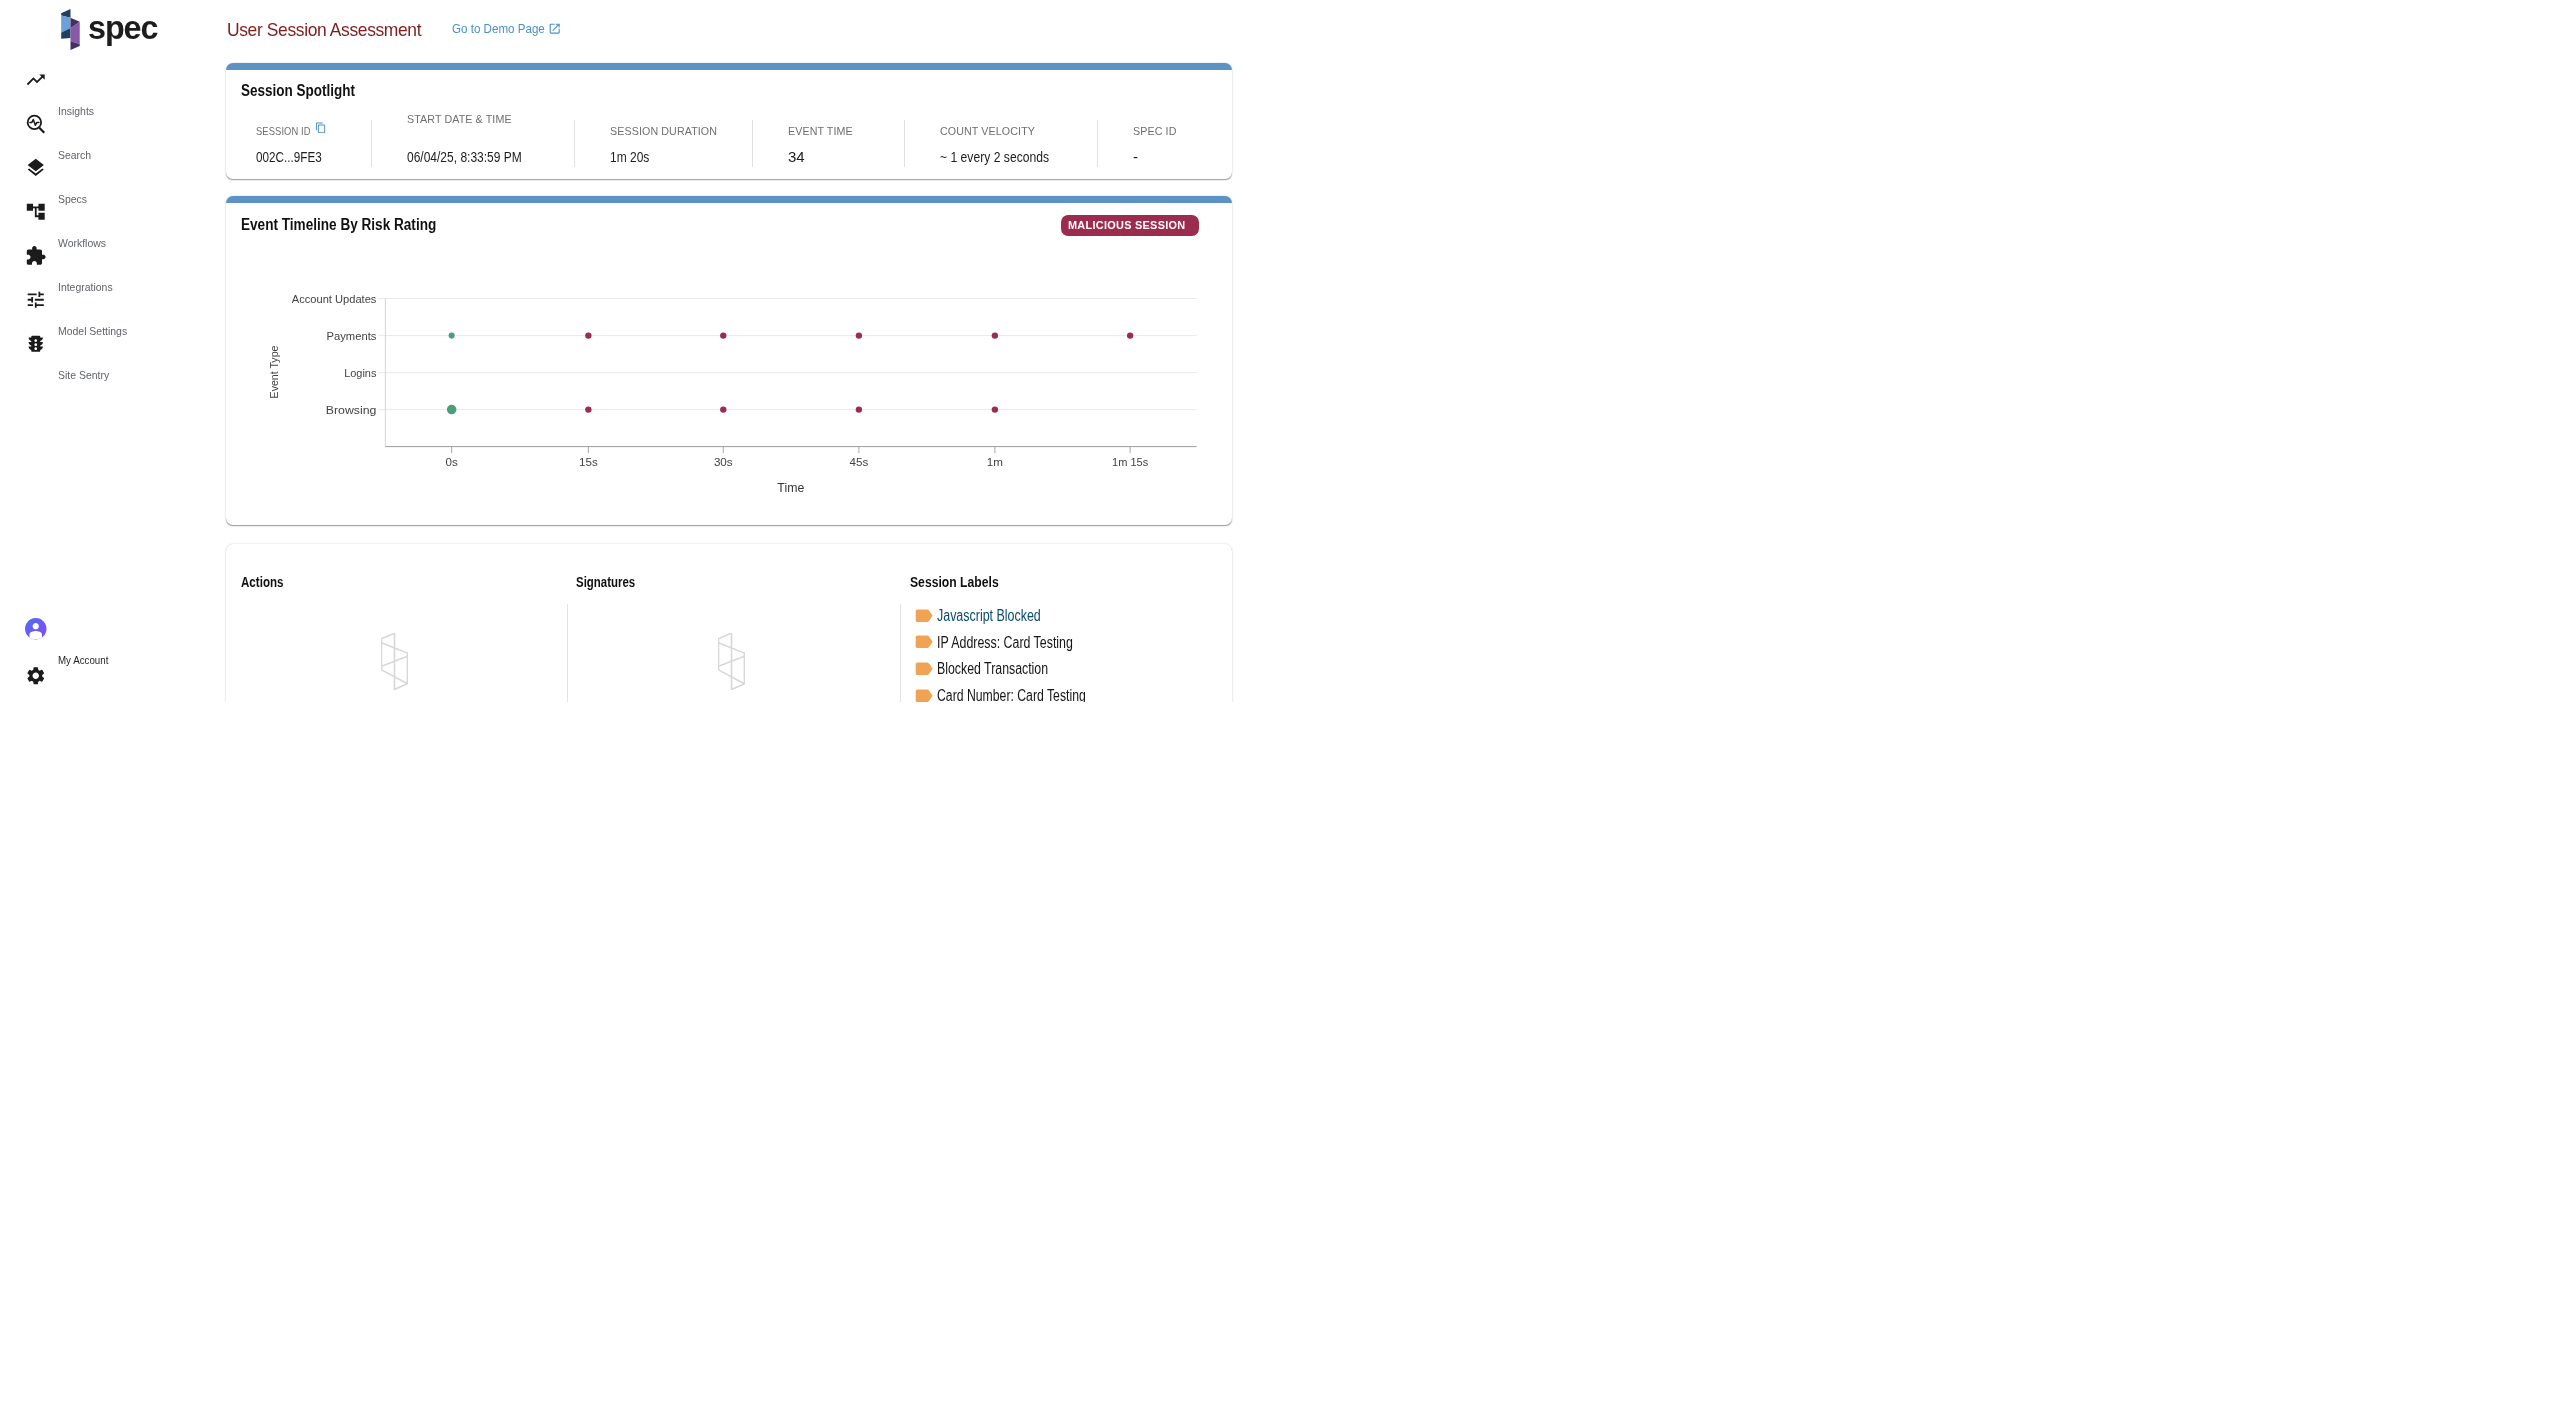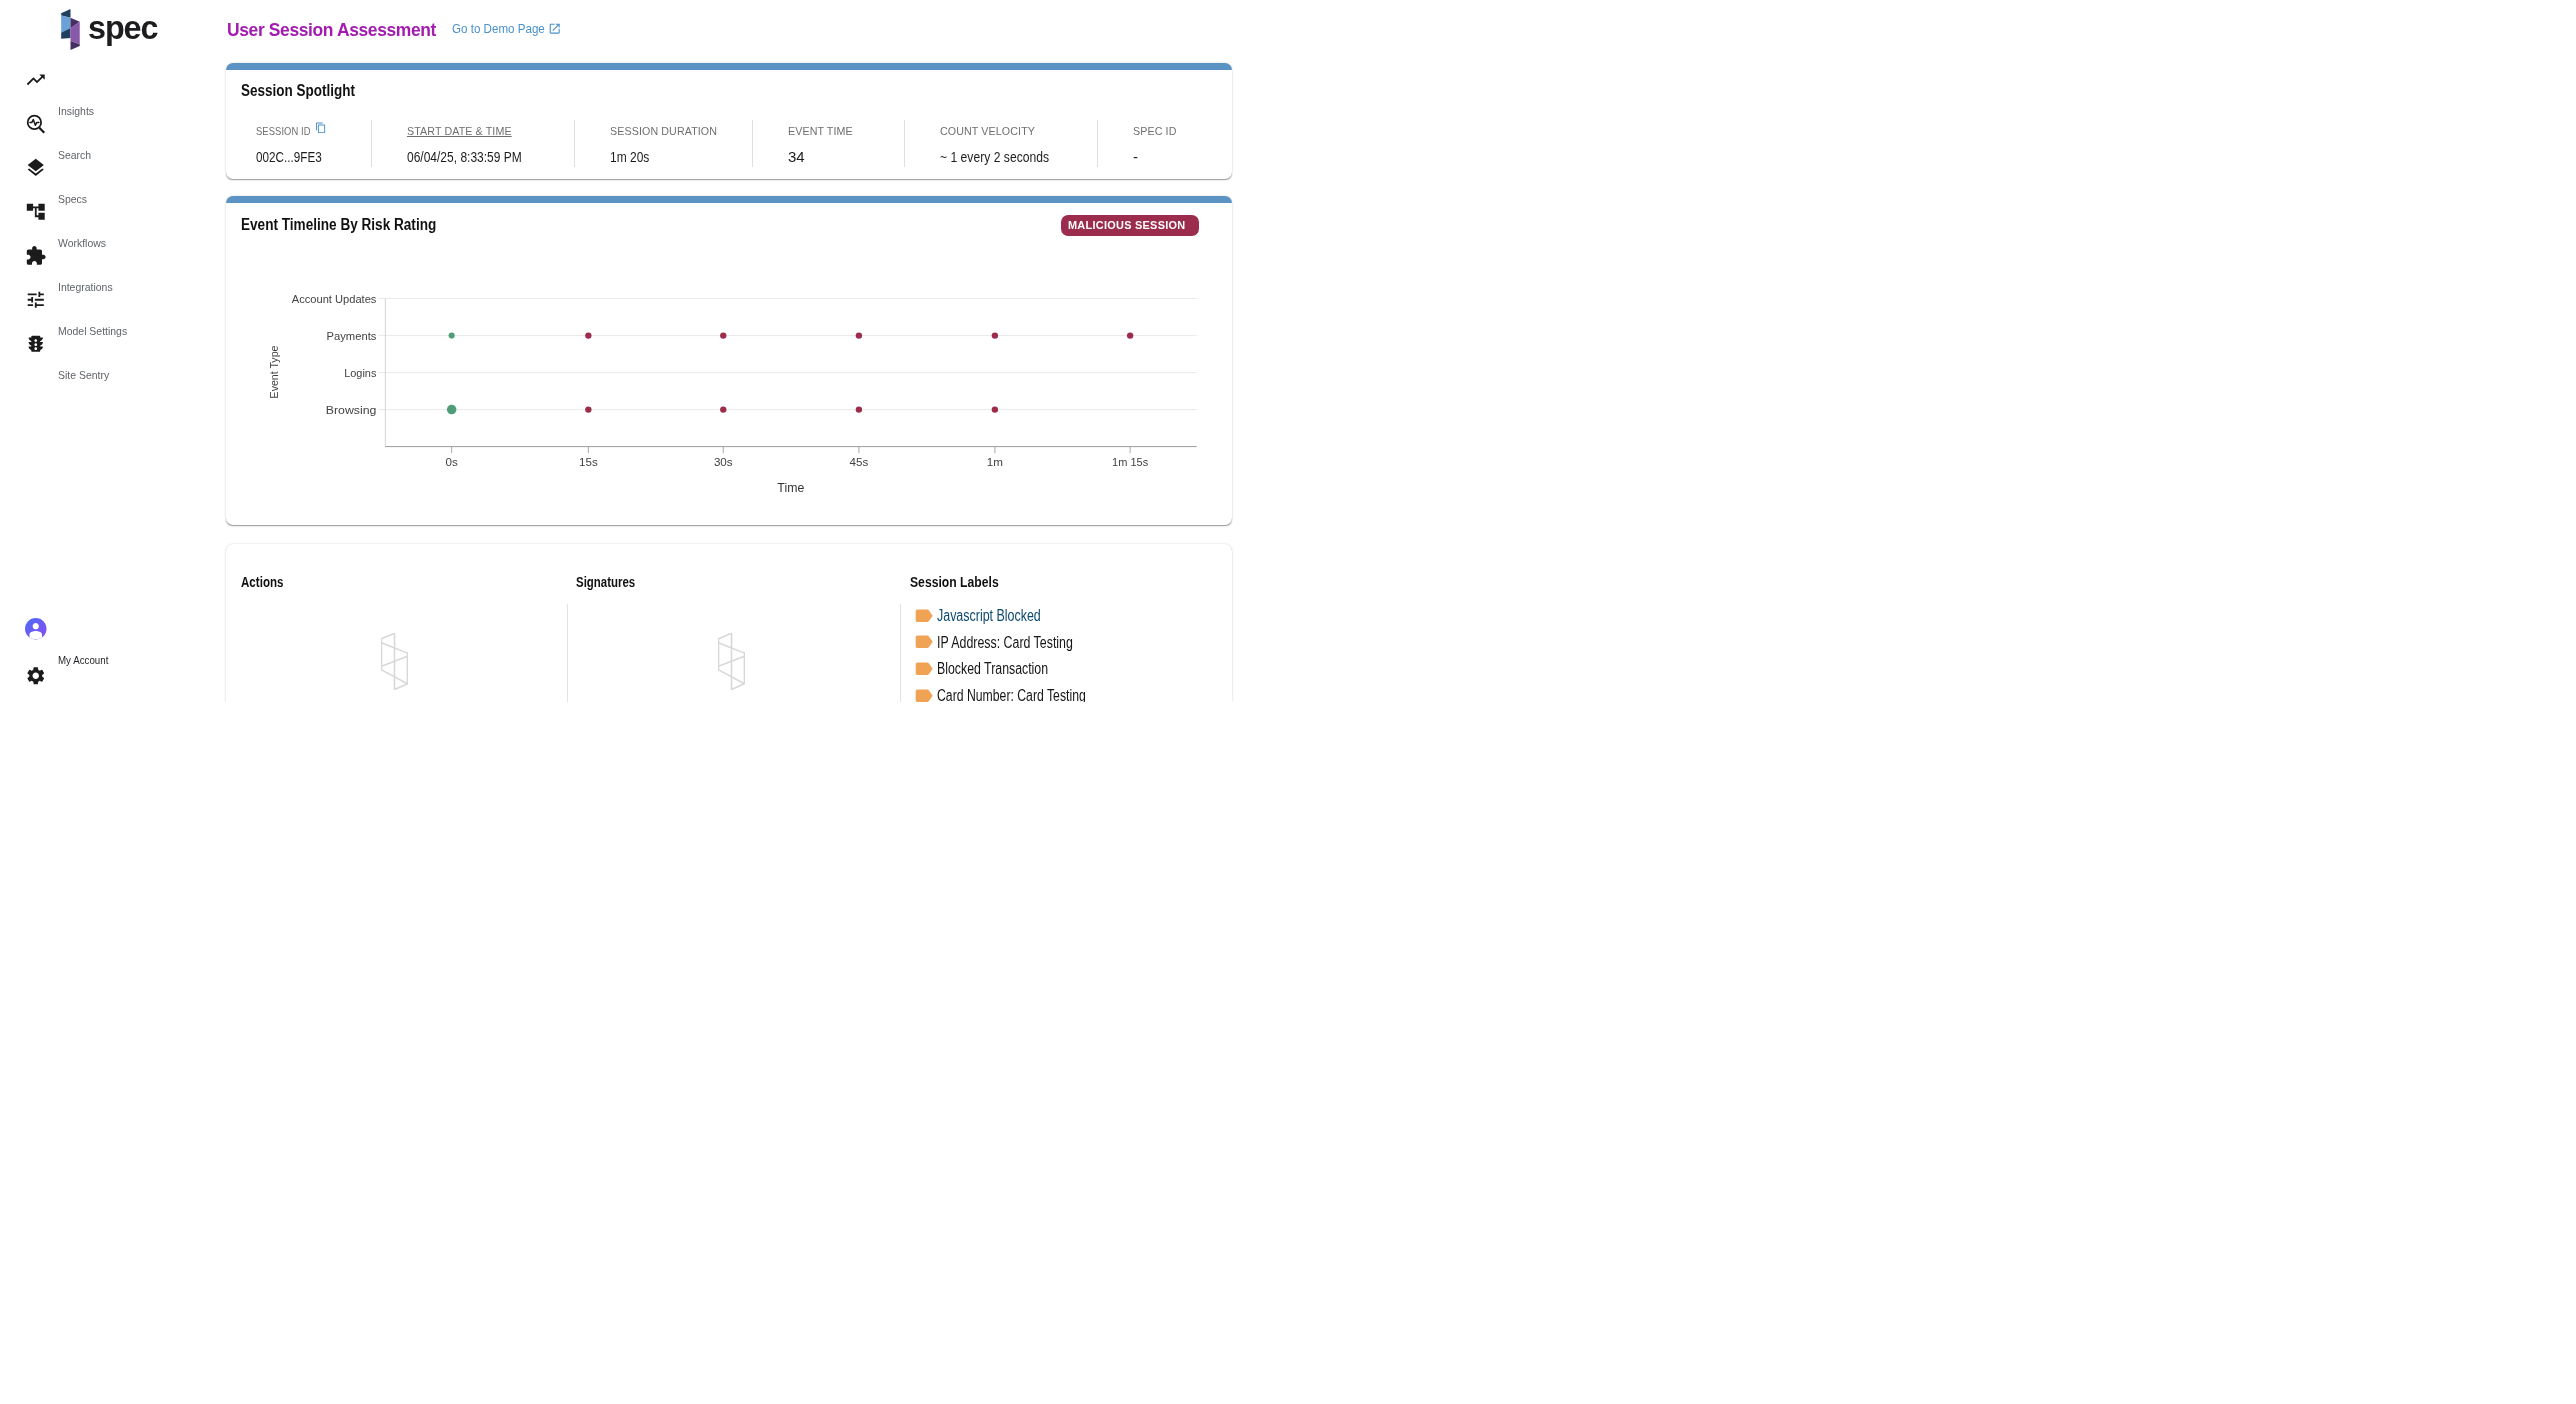--- a/index.html
+++ b/index.html
@@ -95,38 +95,38 @@
   </svg>
   <div class="ntxt" style="color:#1f2023;"><span style="display:inline-block;transform:scaleX(0.886);transform-origin:0 50%;">My Account</span></div>
 </div>
 <div class="navitem" style="top:665px;">
   <svg width="21.5" height="21.5" viewBox="0 0 24 24" fill="#1b1b1b">
       <path d="M19.14 12.94c.04-.3.06-.61.06-.94 0-.32-.02-.64-.07-.94l2.03-1.58c.18-.14.23-.41.12-.61l-1.92-3.32c-.12-.22-.37-.29-.59-.22l-2.39.96c-.5-.38-1.03-.7-1.62-.94l-.36-2.54c-.04-.24-.24-.41-.48-.41h-3.84c-.24 0-.43.17-.47.41l-.36 2.54c-.59.24-1.13.57-1.62.94l-2.39-.96c-.22-.08-.47 0-.59.22L2.74 8.87c-.12.21-.08.47.12.61l2.03 1.58c-.05.3-.09.63-.09.94s.02.64.07.94l-2.03 1.58c-.18.14-.23.41-.12.61l1.92 3.32c.12.22.37.29.59.22l2.39-.96c.5.38 1.03.7 1.62.94l.36 2.54c.05.24.24.41.48.41h3.84c.24 0 .44-.17.47-.41l.36-2.54c.59-.24 1.13-.56 1.62-.94l2.39.96c.22.08.47 0 .59-.22l1.92-3.32c.12-.22.07-.47-.12-.61l-2.01-1.58zM12 15.6c-1.98 0-3.6-1.62-3.6-3.6s1.62-3.6 3.6-3.6 3.6 1.62 3.6 3.6-1.62 3.6-3.6 3.6z"></path>
     </svg>
   <div class="ntxt" style="color:#1f2023;"><span style="display:inline-block;transform:scaleX(0.862);transform-origin:0 50%;">Site Settings</span></div>
 </div>
 
-<div class="abs" style="left:227px; top:17.6px; font-size:19px; font-weight:bold; letter-spacing:-0.4px; color:#a21caf; line-height:23px;"><span style="display:inline-block;transform:scaleX(0.918);transform-origin:0 50%;">User Session Assessment</span></div>
+<div class="abs" style="left:227px; top:17.6px; font-size:19px; font-weight:normal; letter-spacing:-0.4px; color:#7f1d1d; line-height:23px;"><span style="display:inline-block;transform:scaleX(0.918);transform-origin:0 50%;">User Session Assessment</span></div>
 <div class="abs" style="left:452px; top:19px; font-size:13.4px; color:#4a90c9; line-height:19px;"><span style="display:inline-block;transform:scaleX(0.866);transform-origin:0 50%;">Go to Demo Page</span></div>
 <svg class="abs" style="left:548px; top:22px;" width="13.4" height="13.4" viewBox="0 0 24 24" fill="#4a90c9">
     <path d="M19 19H5V5h7V3H5c-1.11 0-2 .9-2 2v14c0 1.1.89 2 2 2h14c1.1 0 2-.9 2-2v-7h-2v7zM14 3v2h3.59l-9.83 9.83 1.41 1.41L19 6.41V10h2V3h-7z"></path>
   </svg>
 
 <div class="card" style="top:63px; height:116px;">
   <div class="bluebar"></div>
   <div class="ctitle" style="left:15px; top:20.4px;"><span style="display:inline-block;transform:scaleX(0.843);transform-origin:0 50%;">Session Spotlight</span></div>
 </div>
 
 <div class="slabel" style="left:256px; top:126px;"><span style="display:inline-block;transform:scaleX(0.879);transform-origin:0 50%;">SESSION ID</span></div>
 <svg class="abs" style="left:315px; top:122px;" width="11.6" height="11.6" viewBox="0 0 24 24" fill="#4a90c9">
     <path d="M16 1H4c-1.1 0-2 .9-2 2v14h2V3h12V1zm3 4H8c-1.1 0-2 .9-2 2v14c0 1.1.9 2 2 2h11c1.1 0 2-.9 2-2V7c0-1.1-.9-2-2-2zm0 16H8V7h11v14z"></path>
   </svg>
 <div class="svalue" style="left:256px; top:149px;"><span style="display:inline-block;transform:scaleX(0.78);transform-origin:0 50%;">002C...9FE3</span></div>
 <div class="vdiv" style="left:371px; top:120px; height:47px;"></div>
-<div class="slabel" style="left:407px; top:126px;text-decoration:underline;">START DATE &amp; TIME</div>
+<div class="slabel" style="left:407px; top:114px;">START DATE &amp; TIME</div>
 <div class="svalue" style="left:407px; top:149px;"><span style="display:inline-block;transform:scaleX(0.8);transform-origin:0 50%;">06/04/25, 8:33:59 PM</span></div>
 <div class="vdiv" style="left:574px; top:120px; height:47px;"></div>
 <div class="slabel" style="left:610px; top:126px;">SESSION DURATION</div>
 <div class="svalue" style="left:610px; top:149px;"><span style="display:inline-block;transform:scaleX(0.8);transform-origin:0 50%;">1m 20s</span></div>
 <div class="vdiv" style="left:752px; top:120px; height:47px;"></div>
 <div class="slabel" style="left:788px; top:126px;">EVENT TIME</div>
 <div class="svalue" style="left:788px; top:149px;">34</div>
 <div class="vdiv" style="left:904px; top:120px; height:47px;"></div>
 <div class="slabel" style="left:940px; top:126px;">COUNT VELOCITY</div>
 <div class="svalue" style="left:940px; top:149px;"><span style="display:inline-block;transform:scaleX(0.81);transform-origin:0 50%;">~ 1 every 2 seconds</span></div>

